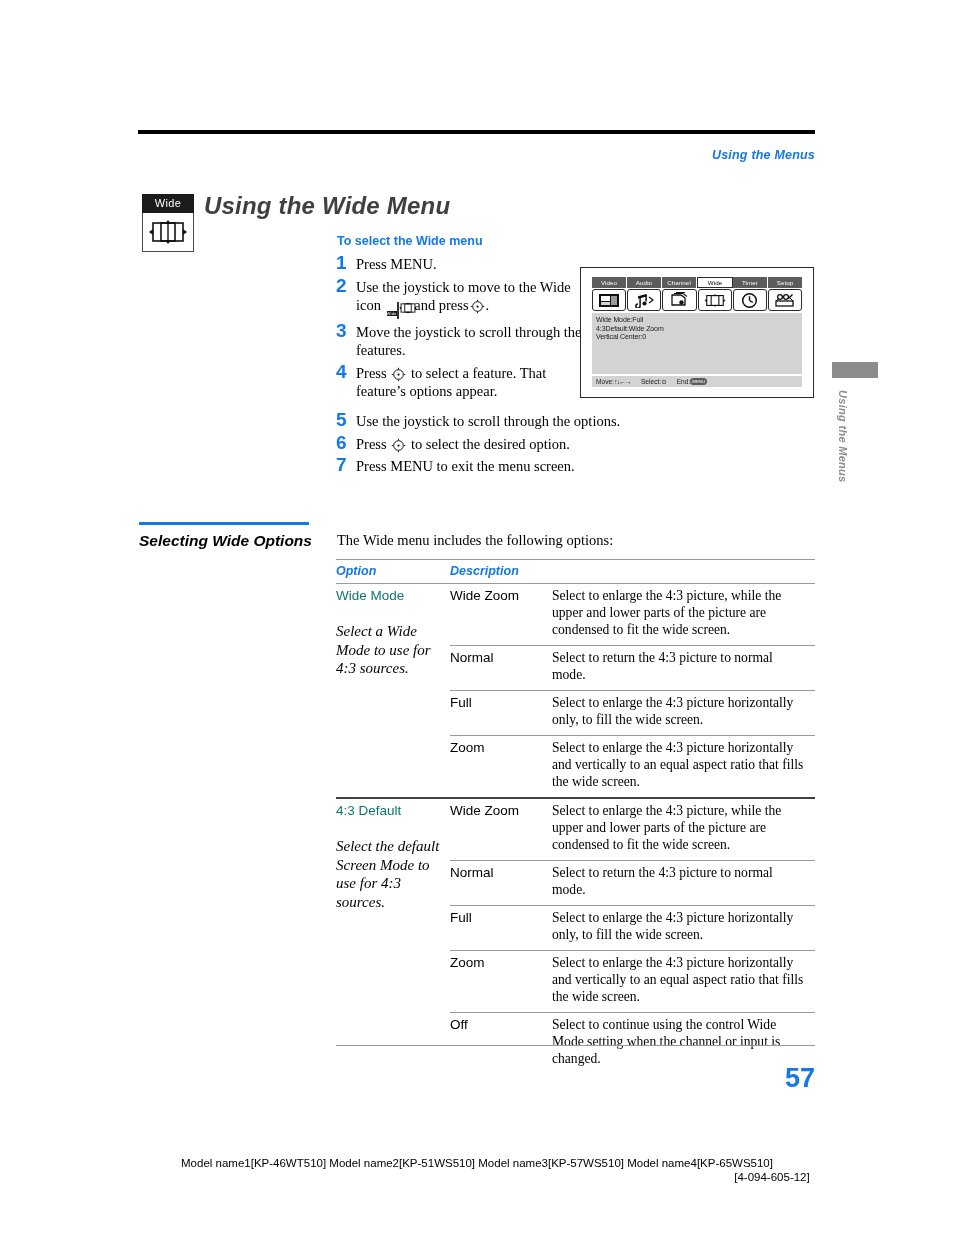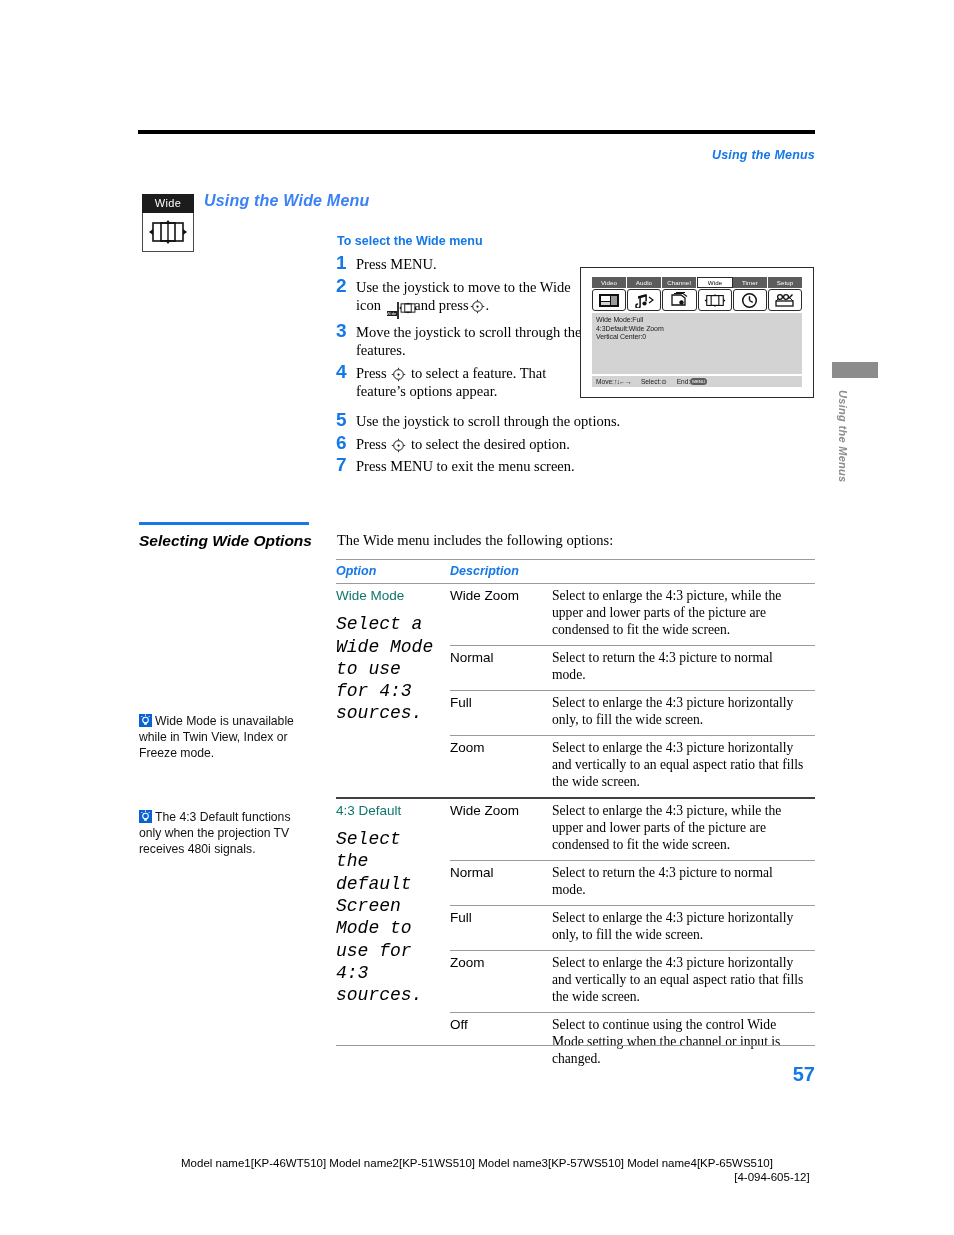--- a/index.html
+++ b/index.html
@@ -37,22 +37,22 @@
   }
   .wm-body {
     border:1px solid #4a4a4a; border-top:none; background:#fff;
     height:38px; position:relative;
   }
   .wideglyph { position:absolute; left:50%; top:50%; transform:translate(-50%,-50%); }
 
   .page-title {
     position:absolute; left:204px; top:192px;
     font-family:"Liberation Sans", sans-serif;
-    font-weight:bold; font-style:italic; font-size:16px;
-    color:#3b82f6; letter-spacing:.2px;
+    font-weight:bold; font-style:italic; font-size:24px;
+    color:#404040; letter-spacing:.2px;
   }
 
   
   .sub-head {
     position:absolute; left:337px; top:234px;
     font-family:"Liberation Sans", sans-serif;
     font-weight:bold; font-size:12.5px; color:#1478E6;
   }
   .steps { position:absolute; left:336px; top:253px; width:250px; }
   .step { display:flex; align-items:flex-start; margin-bottom:2px; }
@@ -159,37 +159,37 @@
     padding:4px 0 5px; border-top:1px solid #9a9a9a; border-bottom:1px solid #9a9a9a;
   }
   .tbl td { vertical-align:top; padding:4px 8px 6px 0; }
   .c-opt { width:106px; }
   .c-val { width:94px; }
   .opt-name {
     font-family:"Liberation Sans", sans-serif; font-size:13.5px; color:#0f766e;
     line-height:1.2;
   }
   .opt-sub {
-    font-style:italic; font-size:18px; line-height:1.24; margin-top:9px;font-family:Liberation Mono, monospace;
+    font-style:italic; font-size:15px; line-height:1.24; margin-top:18px;
   }
   .val {
     font-family:"Liberation Sans", sans-serif; font-size:13.5px; line-height:1.2;
   }
   .desc { font-size:13.6px; line-height:1.25; }
   .rule-val { border-top:1px solid #9a9a9a; }
   .rule-full td { border-top:2px solid #404040; }
   .tbl-end {
     position:absolute; left:336px; width:479px; height:1px; background:#9a9a9a; top:1045px;
   }
 
   
   .pageno {
     position:absolute; right:139px; top:1063px;
     font-family:"Liberation Sans", sans-serif;
-    font-weight:bold; font-size:20px; color:#1478E6;
+    font-weight:bold; font-size:27px; color:#1478E6;
   }
   .footer {
     position:absolute; left:0; right:0; top:1157px; text-align:center;
     font-family:"Liberation Sans", sans-serif; font-size:11.5px; color:#000;
   }
   .footer .l2 { display:block; margin-top:2px; padding-left:590px; }
 </style>
 </head>
 <body>
 
@@ -377,43 +377,21 @@
     </div>
   </div>
 
   <div class="thumb-block"></div>
   <div class="thumb-text">Using the Menus</div>
 
   <div class="sec-rule"></div>
   <div class="sec-head">Selecting Wide Options</div>
 
 
-  <div class="note note2">
-    <span class="tipicon">
-      <svg width="13" height="13" viewBox="0 0 13 13" style="position:absolute;left:0;top:0">
-        <circle cx="6.5" cy="6" r="2.8" fill="none" stroke="#fff" stroke-width="1.1"></circle>
-        <rect x="5.2" y="8.4" width="2.6" height="2.4" fill="#fff"></rect>
-        <line x1="6.5" y1="0.6" x2="6.5" y2="2.1" stroke="#fff" stroke-width="1"></line>
-        <line x1="2.4" y1="2" x2="3.4" y2="3" stroke="#fff" stroke-width="1"></line>
-        <line x1="10.6" y1="2" x2="9.6" y2="3" stroke="#fff" stroke-width="1"></line>
-      </svg>
-    </span><span>Wide Mode is unavailable while in Twin View, Index or Freeze mode.</span>
-  </div>
-
-  <div class="note note3">
-    <span class="tipicon">
-      <svg width="13" height="13" viewBox="0 0 13 13" style="position:absolute;left:0;top:0">
-        <circle cx="6.5" cy="6" r="2.8" fill="none" stroke="#fff" stroke-width="1.1"></circle>
-        <rect x="5.2" y="8.4" width="2.6" height="2.4" fill="#fff"></rect>
-        <line x1="6.5" y1="0.6" x2="6.5" y2="2.1" stroke="#fff" stroke-width="1"></line>
-        <line x1="2.4" y1="2" x2="3.4" y2="3" stroke="#fff" stroke-width="1"></line>
-        <line x1="10.6" y1="2" x2="9.6" y2="3" stroke="#fff" stroke-width="1"></line>
-      </svg>
-    </span><span>The 4:3 Default functions only when the projection TV receives 480i signals.</span>
-  </div>
+
 
   <div class="intro">The Wide menu includes the following options:</div>
 
   <table class="tbl">
     <thead>
       <tr>
         <th class="c-opt">Option</th>
         <th class="c-val" colspan="2">Description</th>
       </tr>
     </thead>

